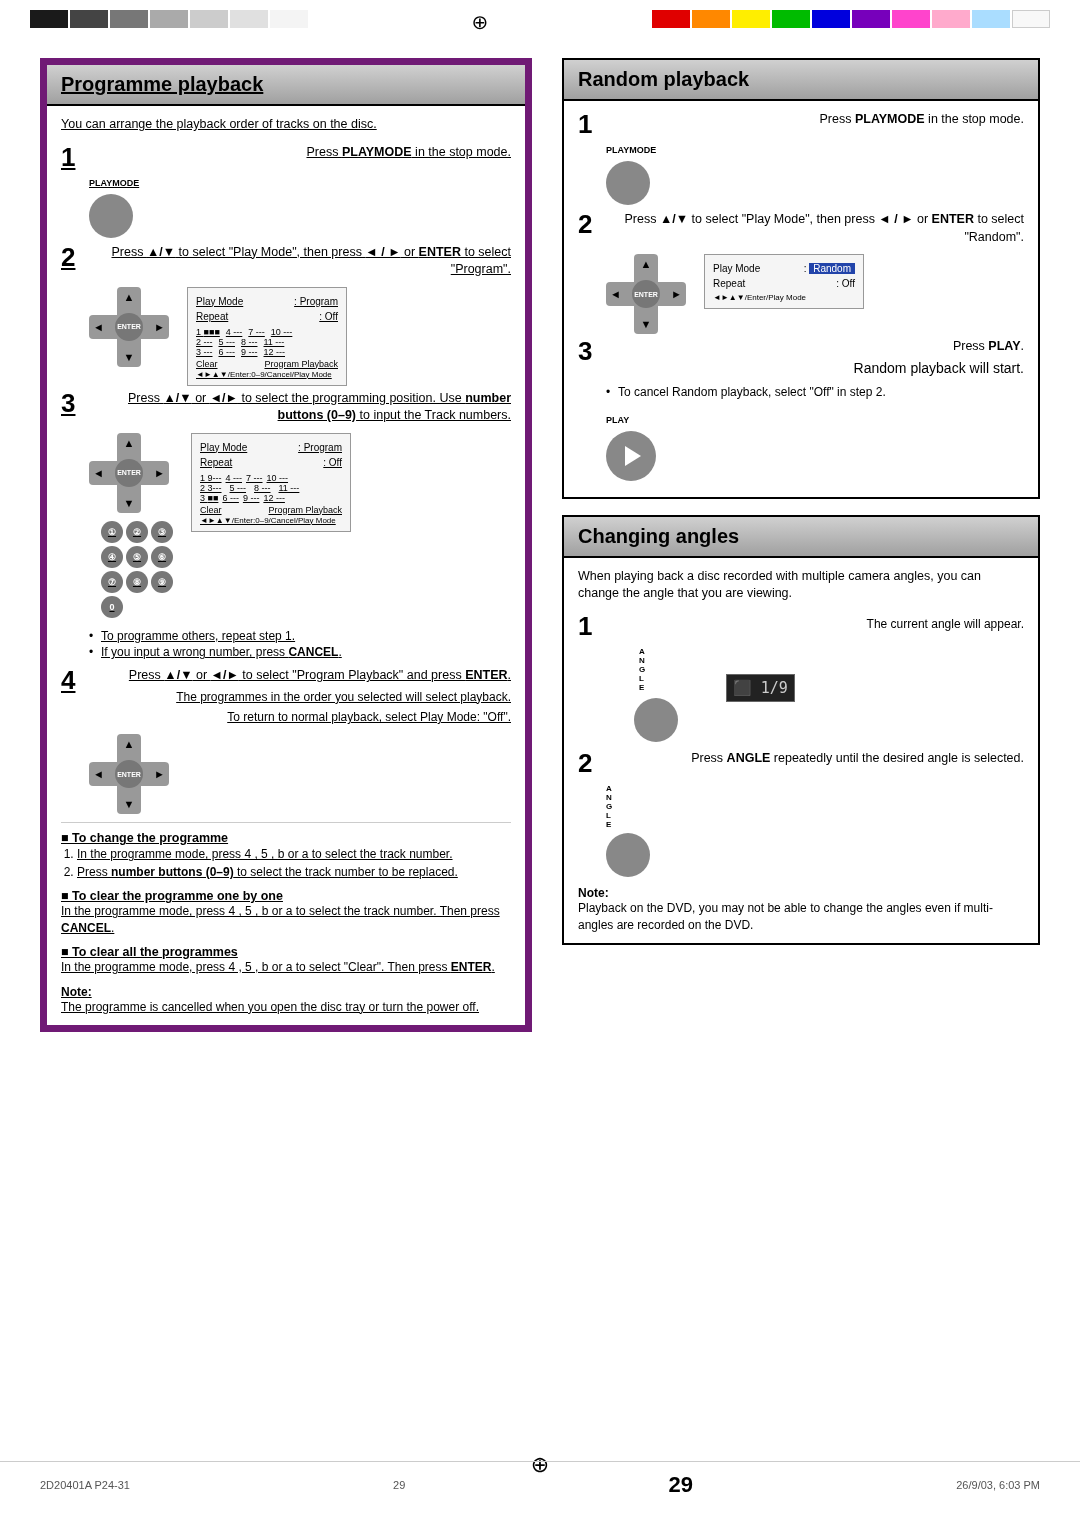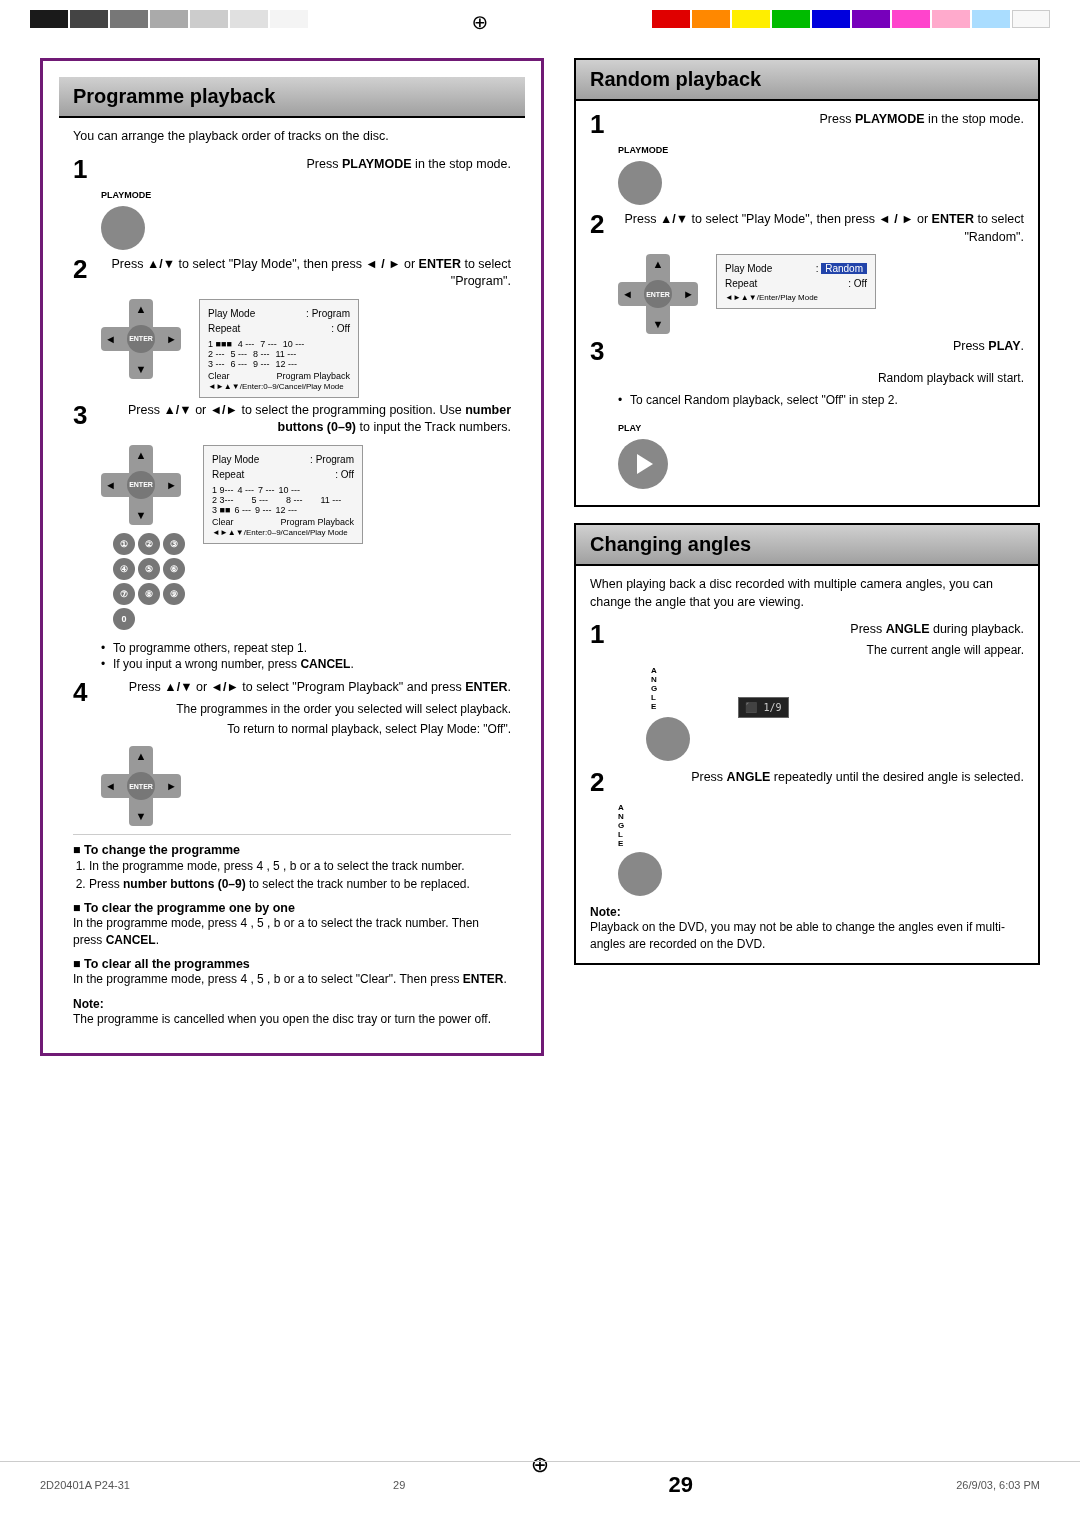--- a/index.html
+++ b/index.html
@@ -38,22 +38,23 @@
     
     .main-content {
       display: flex;
       padding: 30px 40px 20px;
       gap: 30px;
     }
 
     
     .left-col {
       flex: 1;
-      border: 3px solid #701a75;
-      padding: 16px;
+      border: 7px solid #701a75;
+      padding: 0;
+      text-decoration: underline;
     }
     
     .right-col {
       flex: 1;
       display: flex;
       flex-direction: column;
       gap: 0;
     }
 
     .section-header {
@@ -287,21 +288,21 @@
       color: #fff;
       font-weight: bold;
       margin: 6px 0 4px 28px;
     }
 
     
     .angle-display {
       border: 1px solid #666;
       background: #222;
       color: #ccc;
-      font-size: 10px;
+      font-size: 15px;
       padding: 4px 6px;
       display: inline-block;
       margin: 6px 0 22px 28px;
       font-family: monospace;
     }
 
     
     .changing-section {
       border: 2px solid #000;
     }
@@ -517,21 +518,21 @@
             <span>Repeat</span>
             <span>: Off</span>
           </div>
           <div style="font-size:9px; margin-top:3px;">
             <div style="display:flex; gap:4px;">
               <span>1 9---</span>
                 <span>4 ---</span>
                 <span>7 ---</span>
                 <span>10 ---</span>
             </div>
-            <div style="display:flex; gap:18px;">
+            <div style="display:flex; gap:8px;">
               <span>2 3---</span>
                 <span>5 ---</span>
                 <span>8 ---</span>
                 <span>11 ---</span>
             </div>
             <div style="display:flex; gap:4px;">
               <span>3 <strong>■■</strong></span>
                 <span>6 ---</span>
                 <span>9 ---</span>
                 <span>12 ---</span>
@@ -636,21 +637,21 @@
               <span>: Off</span>
             </div>
             <div style="font-size:8px; margin-top:2px;">◄►▲▼/Enter/Play Mode</div>
           </div>
         </div>
 
         <div class="step-row">
           <div class="step-num">3</div>
           <div class="step-content">
             <p>Press <strong>PLAY</strong>.</p>
-            <p style="margin-top:14px; font-size:12px;">Random playback will start.</p>
+            <p style="margin-top:3px; font-size:14px;">Random playback will start.</p>
             <ul class="bullet-list" style="margin-left:0;">
               <li>To cancel Random playback, select "Off" in step 2.</li>
             </ul>
           </div>
         </div>
         <div class="small-label" style="margin-left:28px; margin-bottom:2px;">PLAY</div>
         <div class="play-btn">
           <div class="play-triangle"></div>
         </div>
 
@@ -658,21 +659,20 @@
     </div>
 
     <div class="changing-section">
       <div class="changing-header">Changing angles</div>
       <div class="section-body">
         <p class="intro-text">When playing back a disc recorded with multiple camera angles, you can change the angle that you are viewing.</p>
 
         <div class="step-row">
           <div class="step-num">1</div>
           <div class="step-content">
-            <p>Press <strong>ANGLE</strong> during playback.</p>
             <p style="font-size:12px; margin-top:3px;">The current angle will appear.</p>
           </div>
         </div>
         <div class="angle-row">
           <div style="display:flex; flex-direction:column; align-items:center;">
             <div class="small-label" style="font-size:8px;">A<br>N<br>G<br>L<br>E</div>
             <div class="angle-btn"></div>
           </div>
           <div class="angle-display">
             <span>⬛</span> 1/9

